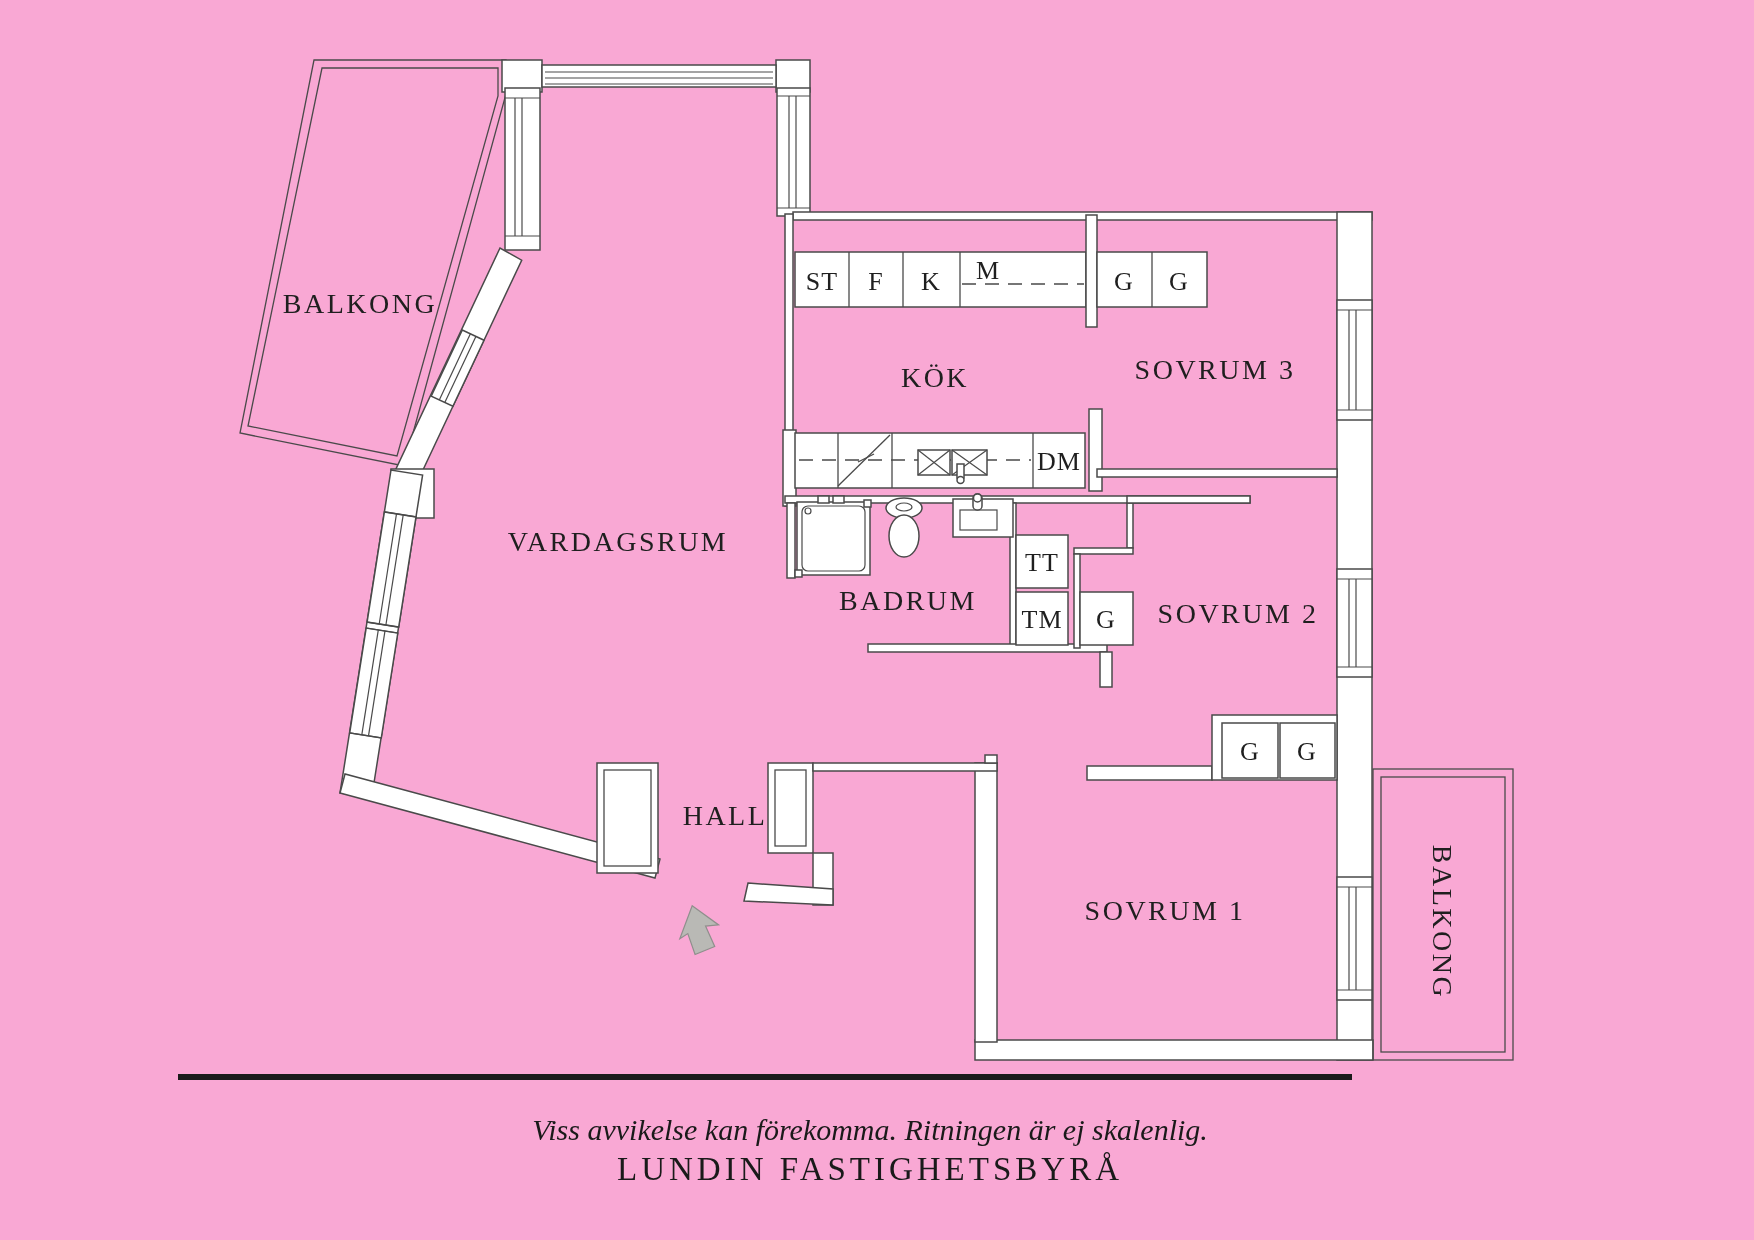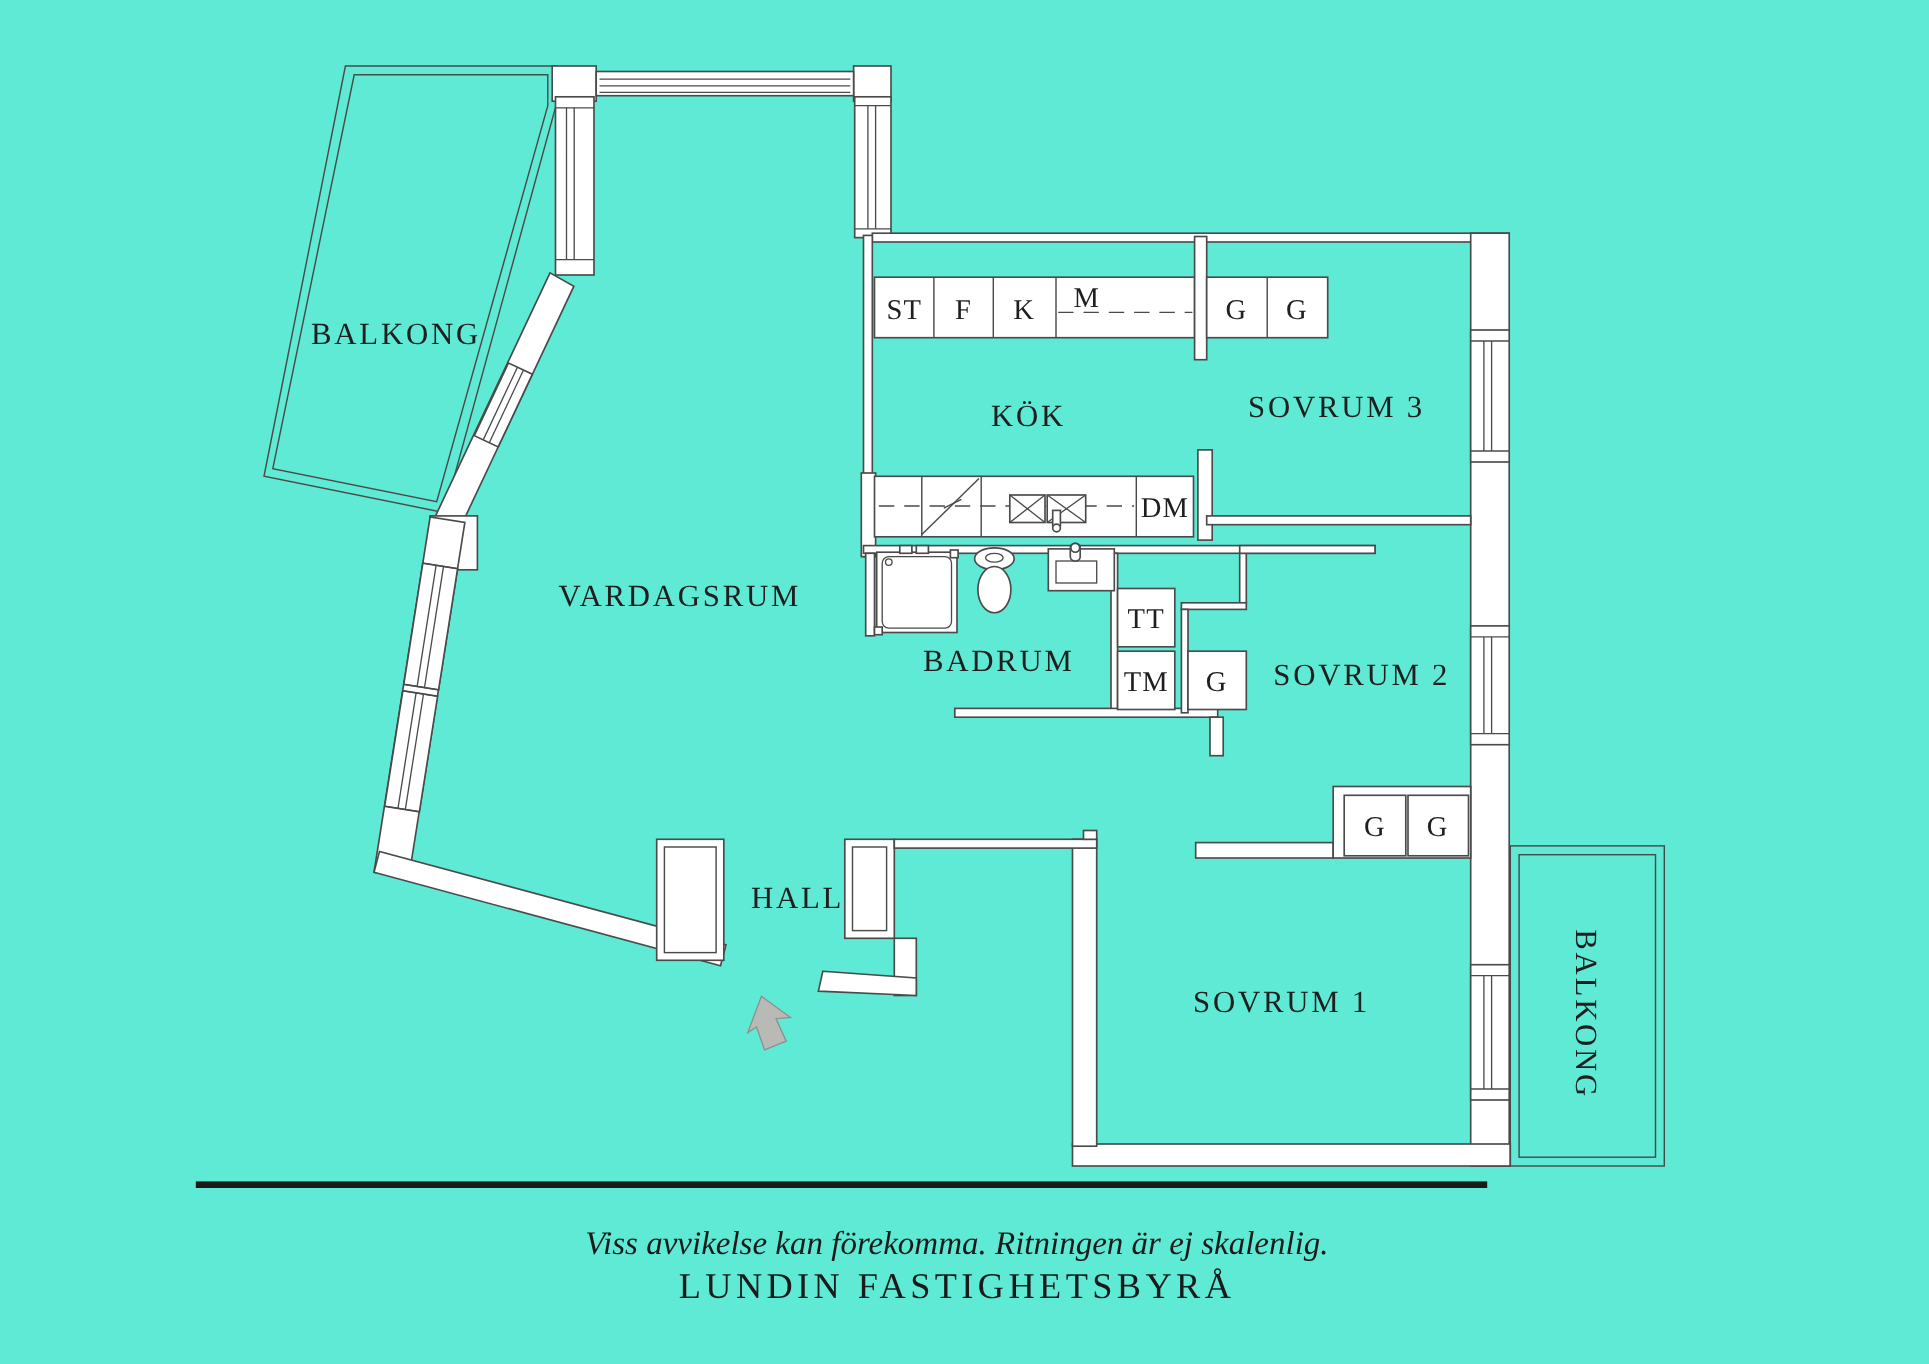--- a/index.html
+++ b/index.html
@@ -1,16 +1,16 @@
 <!DOCTYPE html>
 <html><head>
 <meta charset="utf-8">
 <style>
   html,body{margin:0;padding:0;background:#ffffff;}
-  .page{width:1754px;height:1240px;position:relative;background:#5eead4;overflow:hidden;
+  .page{width:1754px;height:1240px;position:relative;background:#f9a8d4;overflow:hidden;
         font-family:"Liberation Serif","DejaVu Serif",serif;}
   svg{display:block}
   .wall{fill:#ffffff;stroke:#4a4a4a;stroke-width:1.5;}
   .wall-thin{fill:none;stroke:#4a4a4a;stroke-width:1.3;}
   .glass{stroke:#4a4a4a;stroke-width:1.2;fill:none;}
   .dash{stroke:#4a4a4a;stroke-width:1.3;fill:none;stroke-dasharray:14 9;}
   .fix{fill:#ffffff;stroke:#4a4a4a;stroke-width:1.5;}
   .fix-thin{fill:none;stroke:#4a4a4a;stroke-width:1.2;}
   .room-label{font-size:28px;letter-spacing:2.5px;fill:#1f1f1f;text-anchor:middle;}
   .cab-label{font-size:26px;letter-spacing:1px;fill:#1f1f1f;text-anchor:middle;paint-order:stroke;stroke:#ffffff;stroke-width:6px;}

